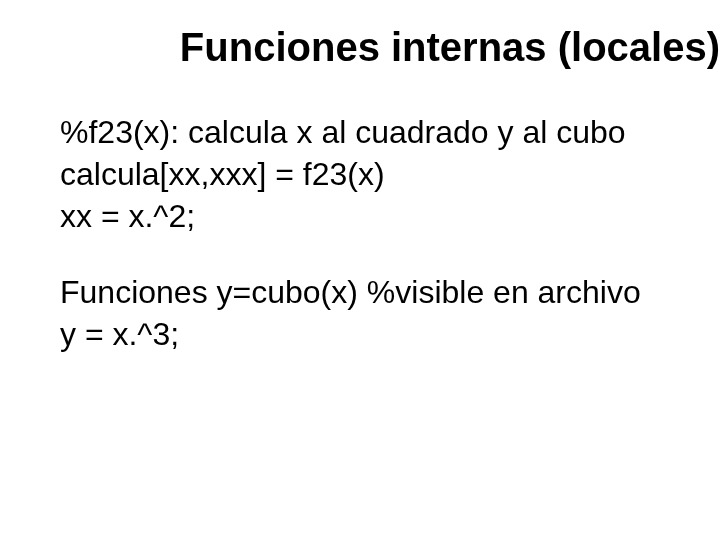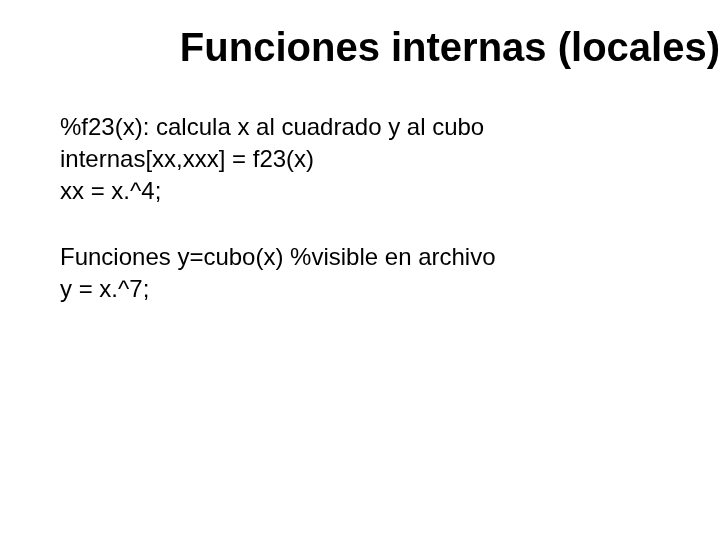--- a/index.html
+++ b/index.html
@@ -25,36 +25,36 @@
     text-align: right;
     font-size: 40px;
     font-weight: bold;
     letter-spacing: 0px;
   }
   .body {
     position: absolute;
     top: 112px;
     left: 60px;
     width: 600px;
-    font-size: 24px;
+    font-size: 32px;
     line-height: 1.25;
   }
   .body p {
     margin: 0 0 2px 0;
   }
   .gap {
     height: 34px;
   }
 </style>
 </head>
 <body>
 
 <div class="slide">
   <div class="title">Funciones internas (locales)</div>
   <div class="body">
     <p>%f23(x): calcula x al cuadrado y al cubo</p>
-    <p>internas[xx,xxx] = f23(x)</p>
-    <p>xx = x.^4;</p>
+    <p>calcula[xx,xxx] = f23(x)</p>
+    <p>xx = x.^2;</p>
     <div class="gap"></div>
     <p>Funciones y=cubo(x) %visible en archivo</p>
-    <p>y = x.^7;</p>
+    <p>y = x.^3;</p>
   </div>
 </div>
 
 </body></html>

